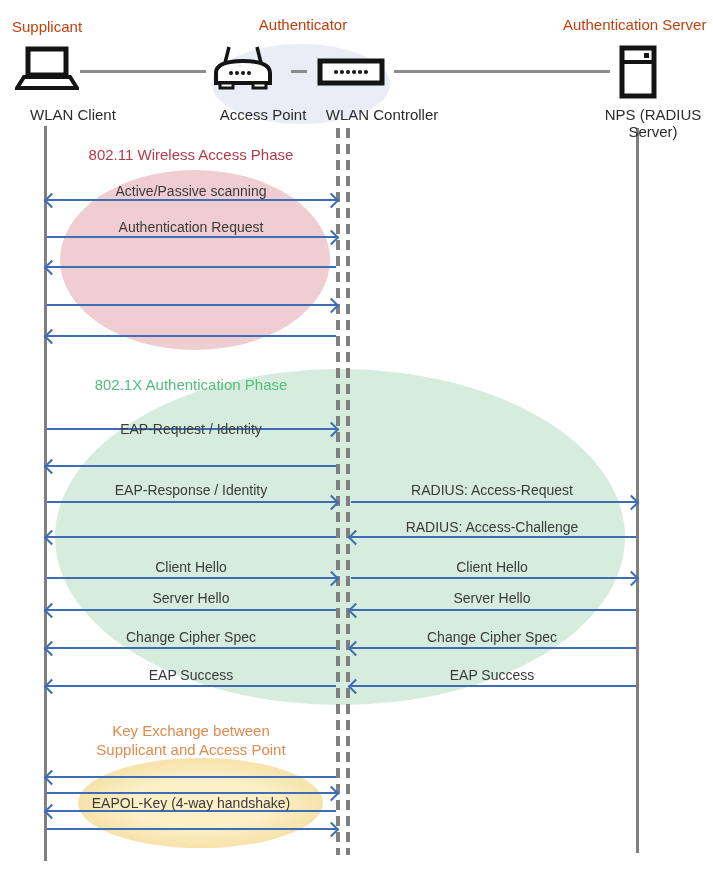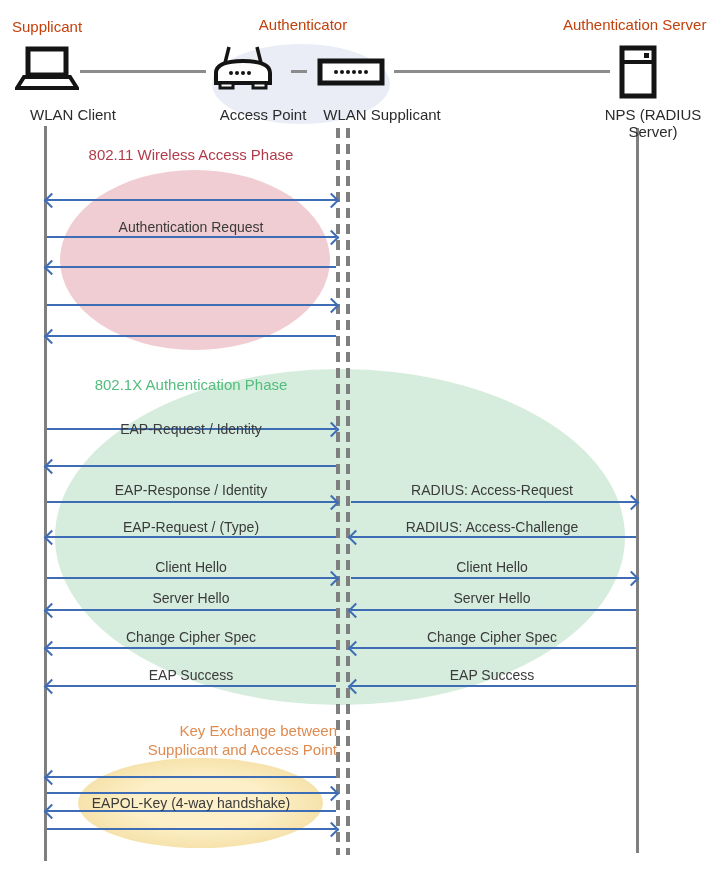--- a/index.html
+++ b/index.html
@@ -24,21 +24,21 @@
 
   
   .role   { position:absolute; font-size:15px; color:#c2410c; z-index:3; }
   .device { position:absolute; font-size:15px; color:#2b2b2b; z-index:3;margin-left:20px; }
   .center { text-align:center; }
 
   
   .ptitle { position:absolute; left:45px; width:292px; font-size:15px; text-align:center; z-index:3; }
   .ptitle.red    { color:#b23b4b; }
   .ptitle.greent { color:#52bd7d; }
-  .ptitle.orange { color:#df8a4f;text-align:right; }
+  .ptitle.orange { color:#df8a4f; }
 
   
   .mlabel { position:absolute; font-size:14px; line-height:16px; color:#3a3a3a;
             text-align:center; z-index:3; }
   .mlabel.l { left:45px;  width:292px; }
   .mlabel.r { left:348px; width:288px; }
 
   
   .arrow { position:absolute; height:2px; background:#3f6db5; color:#3f6db5; z-index:2; }
   .arrow.l  { left:47px;  width:289px; }
@@ -95,53 +95,53 @@
       <circle cx="49" cy="14" r="2" fill="#141414"></circle>
   </svg>
   <svg class="icon" style="left:619px;top:45px" width="38" height="54" viewBox="0 0 38 54">
     <rect x="3" y="3" width="32" height="48" fill="#fff" stroke="#141414" stroke-width="5"></rect>
     <line x1="3" y1="17" x2="35" y2="17" stroke="#141414" stroke-width="4"></line>
     <rect x="25" y="8" width="5" height="5" fill="#141414"></rect>
   </svg>
 
   <div class="device" style="left:10px;top:106px">WLAN Client</div>
   <div class="device center" style="left:191px;top:106px;width:104px">Access Point</div>
-  <div class="device center" style="left:303px;top:106px;width:118px">WLAN Supplicant</div>
+  <div class="device center" style="left:303px;top:106px;width:118px">WLAN Controller</div>
   <div class="device center" style="left:558px;top:106px;width:150px">NPS (RADIUS Server)</div>
 
   <div class="lifeline" style="left:44px;top:126px;height:735px"></div>
   <div class="lifeline dashed" style="left:336px;top:128px;height:727px"></div>
   <div class="lifeline dashed" style="left:346px;top:128px;height:727px"></div>
   <div class="lifeline" style="left:636px;top:128px;height:725px"></div>
 
   <div class="ptitle red" style="top:146px">802.11 Wireless Access Phase</div>
   <div class="ptitle greent" style="top:376px">802.1X Authentication Phase</div>
   <div class="ptitle orange" style="top:722px">Key Exchange between</div>
   <div class="ptitle orange" style="top:741px">Supplicant and Access Point</div>
 
+  <div class="mlabel l" style="top:183px">Active/Passive scanning</div>
   <div class="arrow l dir-both" style="top:199px"></div>
 
   <div class="mlabel l" style="top:219px">Authentication Request</div>
   <div class="arrow l dir-right" style="top:236px"></div>
 
   <div class="arrow l dir-left" style="top:266px"></div>
 
   <div class="arrow l dir-right" style="top:304px"></div>
 
   <div class="arrow l dir-left" style="top:335px"></div>
 
   <div class="arrow l dir-right" style="top:428px"></div>
 
   <div class="mlabel l" style="top:421px">EAP-Request / Identity</div>
   <div class="arrow l dir-left" style="top:465px"></div>
 
   <div class="mlabel l" style="top:482px">EAP-Response / Identity</div>
   <div class="arrow l dir-right" style="top:501px"></div>
 
-  <div class="mlabel l" style="top:519px">EAP-Request / (Type)</div>
   <div class="arrow l dir-left" style="top:536px"></div>
 
   <div class="mlabel l" style="top:559px">Client Hello</div>
   <div class="arrow l dir-right" style="top:577px"></div>
 
   <div class="mlabel l" style="top:590px">Server Hello</div>
   <div class="arrow l dir-left" style="top:609px"></div>
 
   <div class="mlabel l" style="top:629px">Change Cipher Spec</div>
   <div class="arrow l dir-left" style="top:647px"></div>

